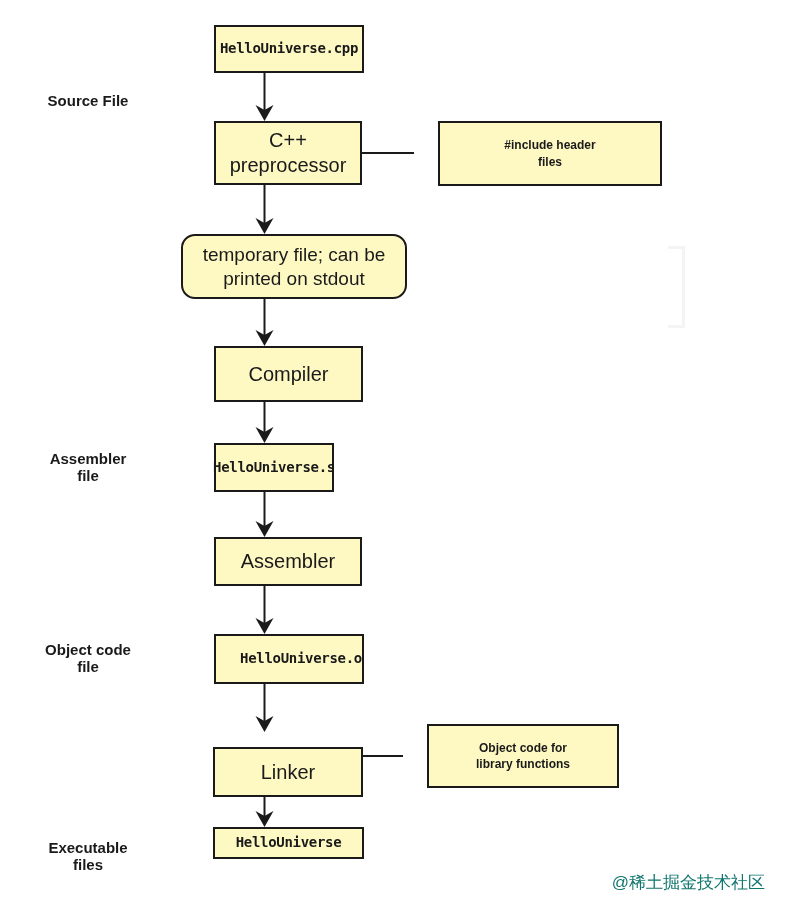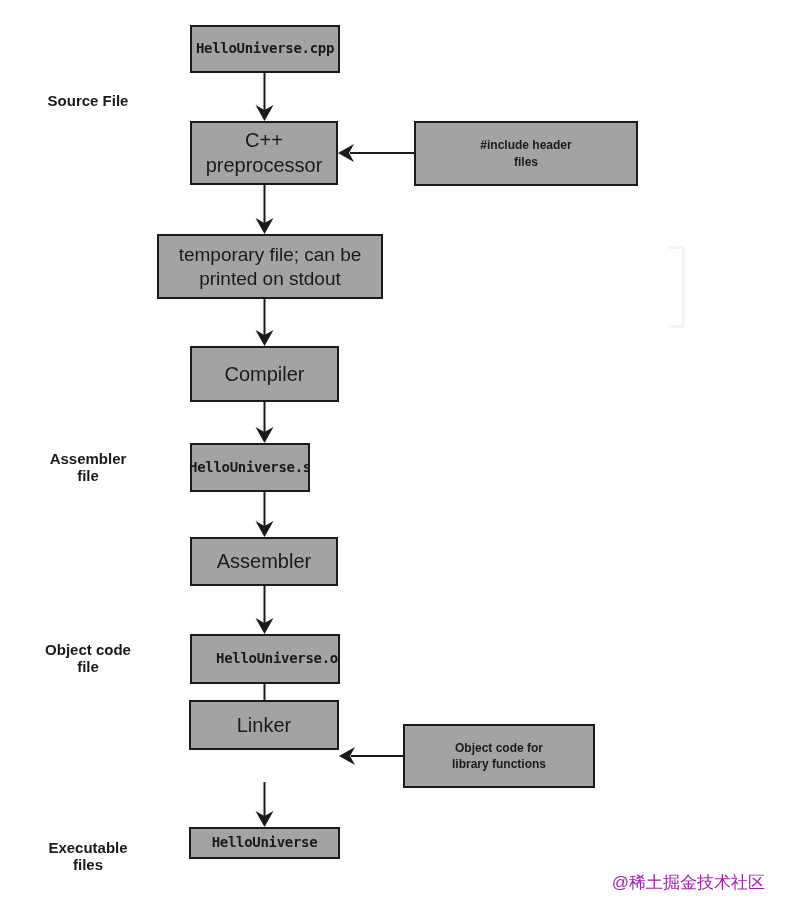--- a/index.html
+++ b/index.html
@@ -20,35 +20,37 @@
     position: absolute;
     left: 0;
     top: 0;
     width: 786px;
     height: 918px;
   }
   .node {
     position: absolute;
     box-sizing: border-box;
     border: 2px solid #1a1a1a;
-    background: #a3a3a3;
+    background: #fef9c3;
     display: flex;
     align-items: center;
     justify-content: center;
     text-align: center;
     white-space: pre-line;
     line-height: 1.25;
+    margin-left: 24px;
   }
   .node.sans {
     font-size: 20px;
     font-weight: 400;
   }
   .node.sans-sm {
     font-size: 19px;
     font-weight: 400;
+    border-radius: 14px;
   }
   .node.mono {
     font-family: "DejaVu Sans Mono", "Liberation Mono", monospace;
     font-size: 14px;
     font-weight: 700;
     letter-spacing: -0.3px;
   }
   .node.bold-note {
     font-size: 12px;
     font-weight: 700;
@@ -61,21 +63,21 @@
     font-size: 15px;
     font-weight: 700;
     white-space: pre-line;
     line-height: 1.15;
   }
   .watermark {
     position: absolute;
     right: 21px;
     top: 871px;
     font-size: 17px;
-    color: #a21caf;
+    color: #0f766e;
     font-weight: 400;
   }
   .faint-bracket {
     position: absolute;
     left: 668px;
     top: 246px;
     width: 14px;
     height: 76px;
     border: 3px solid #f4f4f4;
     border-left: none;
@@ -128,21 +130,21 @@
 printed on stdout</div>
 
   <div class="node sans" style="left:190px; top:346px; width:149px; height:56px;">Compiler</div>
 
   <div class="node mono" style="left:190px; top:443px; width:120px; height:49px;">HelloUniverse.s</div>
 
   <div class="node sans" style="left:190px; top:537px; width:148px; height:49px;">Assembler</div>
 
   <div class="node mono" style="left:190px; top:634px; width:150px; height:50px;padding-left:24px;">HelloUniverse.o</div>
 
-  <div class="node sans" style="left:189px; top:700px; width:150px; height:50px;">Linker</div>
+  <div class="node sans" style="left:189px; top:747px; width:150px; height:50px;">Linker</div>
 
   <div class="node mono" style="left:189px; top:827px; width:151px; height:32px;">HelloUniverse</div>
 
   <div class="node bold-note" style="left:414px; top:121px; width:224px; height:65px;">#include header
 files</div>
 
   <div class="node bold-note" style="left:403px; top:724px; width:192px; height:64px;">Object code for
 library functions</div>
 
   <div class="stage-label" style="left:8px; top:92px;">Source File</div>

